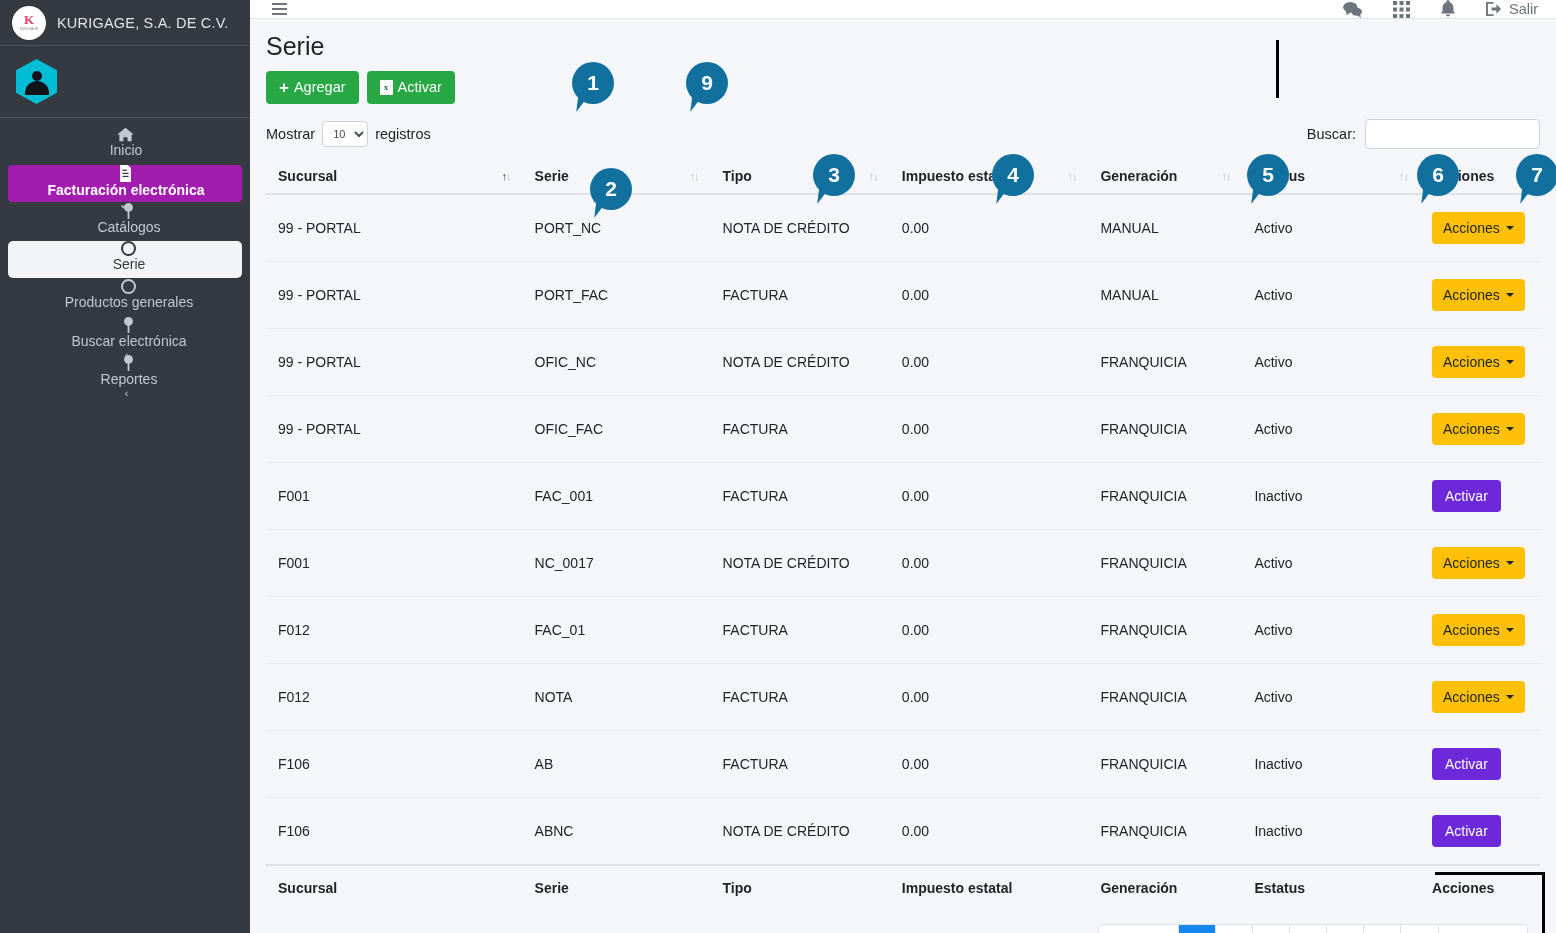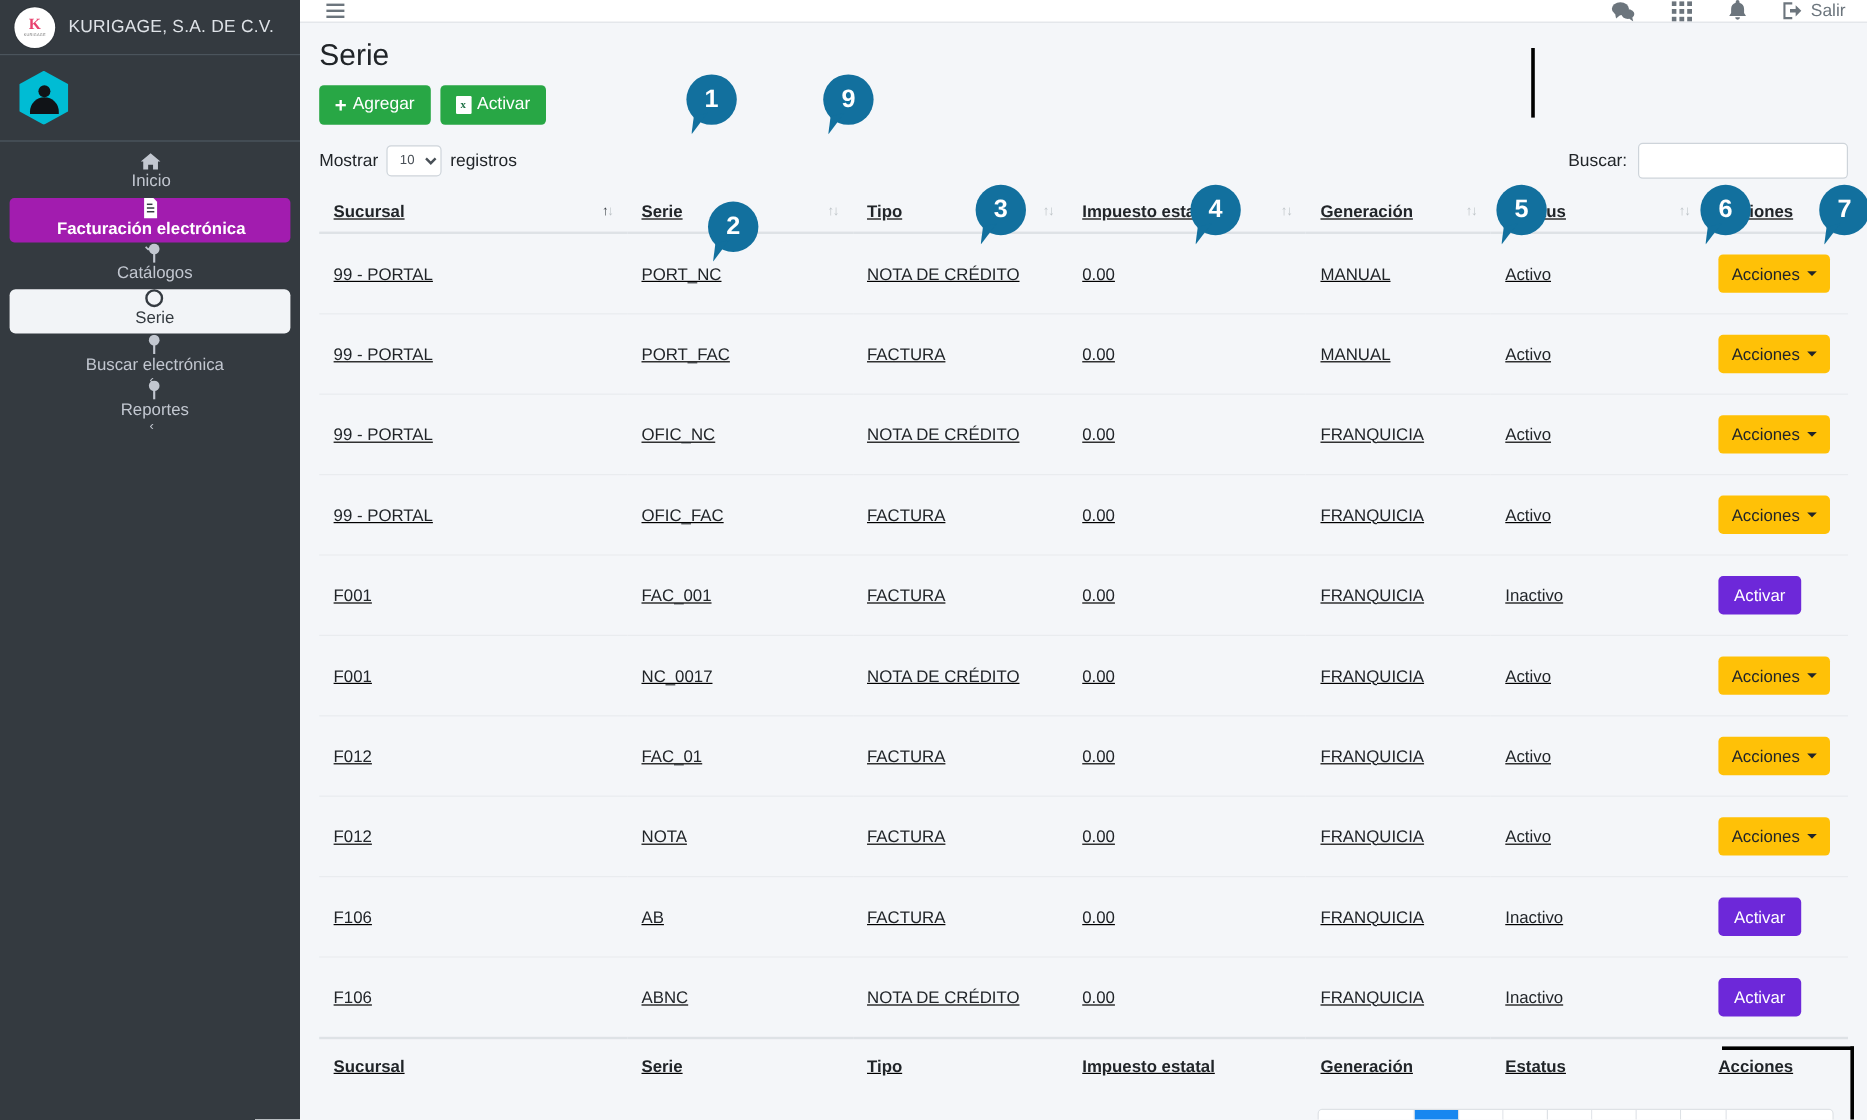--- a/index.html
+++ b/index.html
@@ -137,21 +137,21 @@
   }
   .search-wrap { margin-left: auto; display: flex; align-items: center; gap: 9px;
                  font-size: 14.5px; color: #212529; }
   .search-input {
     border: 1px solid #ced4da; border-radius: 4px; height: 30px; width: 175px;
     font-size: 14px; padding: 0 8px; font-family: inherit; color: #495057;
     background: #fff;
   }
 
   
-  table.data { width: 100%; border-collapse: collapse; margin-top: 10px; text-decoration: underline; }
+  table.data { width: 100%; border-collapse: collapse; margin-top: 10px; }
   table.data thead th {
     text-align: left; font-size: 14px; font-weight: bold; color: #212529;
     padding: 9px 12px 9px 12px; border-bottom: 2px solid #dee2e6;
     position: relative; white-space: nowrap;
   }
   table.data tfoot th {
     text-align: left; font-size: 14px; font-weight: bold; color: #212529;
     padding: 14px 12px; border-top: 2px solid #dee2e6; white-space: nowrap;
   }
   table.data tbody td {
@@ -285,20 +285,26 @@
         <span class="caret">⌄</span>
       </div>
 
       <div class="nav-item sub2 current">
         <span class="ico">
             <span class="circle-ico"></span>
           </span>
         <span class="lbl">Serie</span>
       </div>
 
+      <div class="nav-item sub2">
+        <span class="ico">
+            <span class="circle-ico"></span>
+          </span>
+        <span class="lbl">Productos generales</span>
+      </div>
 
       <div class="nav-item sub">
         <span class="ico">
           <svg width="13" height="16" viewBox="0 0 14 18" fill="currentColor">
               <circle cx="7" cy="5" r="5"></circle>
               <rect x="6" y="8" width="2" height="10"></rect>
             </svg>
         </span>
         <span class="lbl">Buscar electrónica</span>
         <span class="caret">‹</span>

